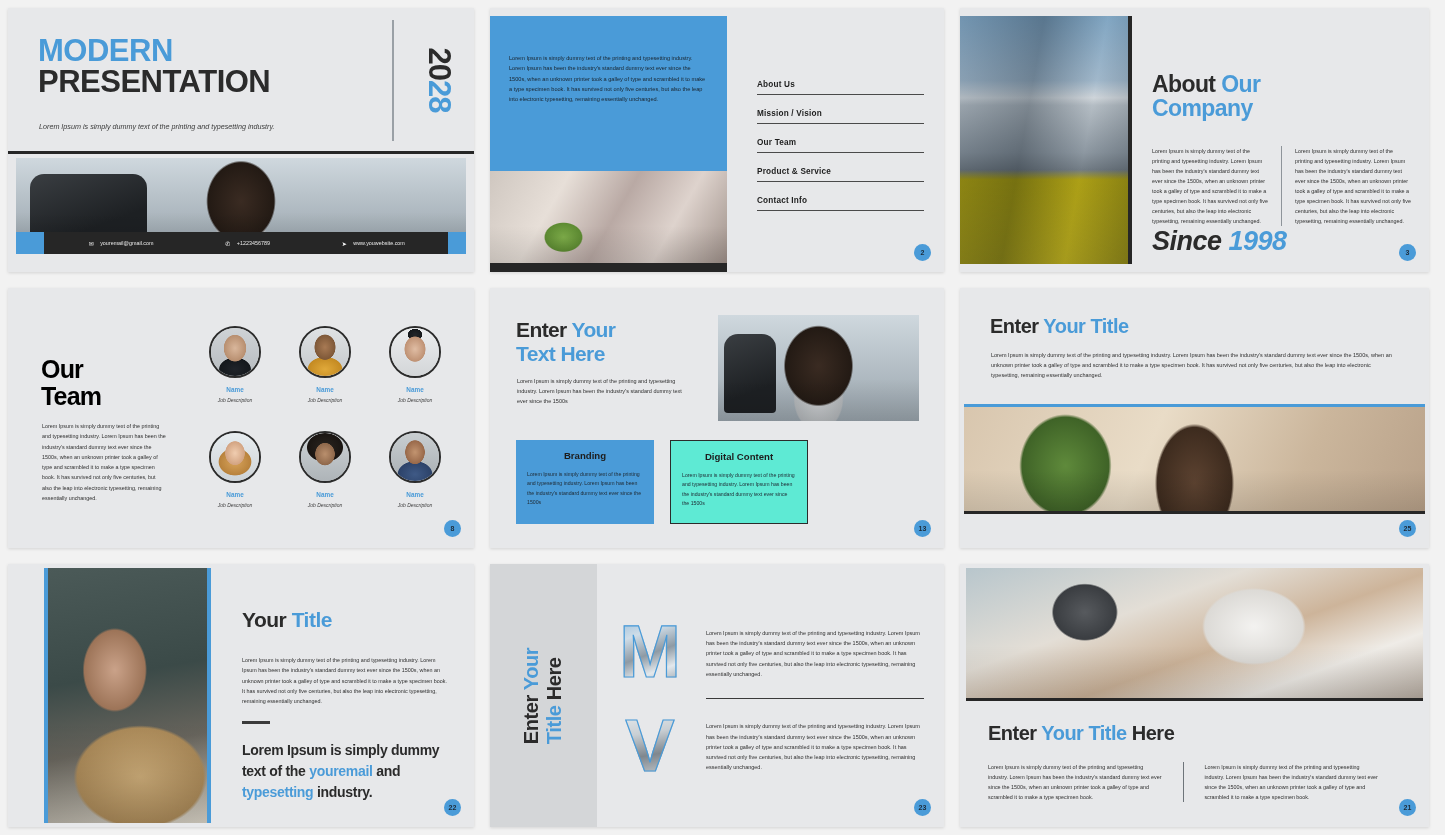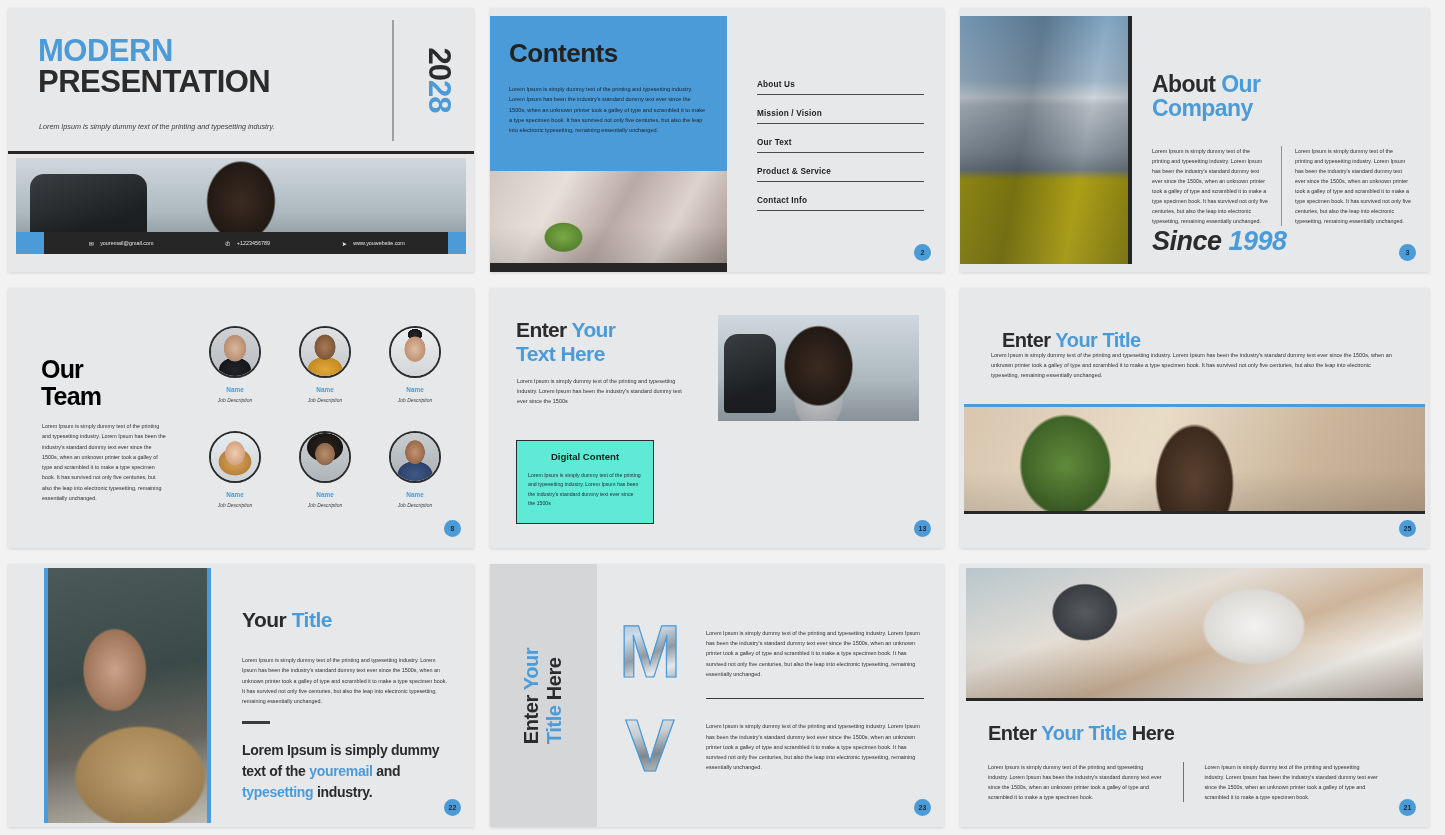--- a/index.html
+++ b/index.html
@@ -155,21 +155,21 @@
   .s13-img { position:absolute; left:228px; right:25px; top:27px; height:106px; }
   .s13-cards { position:absolute; left:26px; right:26px; top:152px; display:flex; gap:16px; }
   .s13-card { width:138px; height:84px; padding:10px 11px 0 11px; }
   .s13-card.blue-c { background:#4a9bd8; }
   .s13-card.out-c { background:#5eead4; border:1.6px solid #2b2b2b; }
   .s13-card.gray-c { background:#cbcdcf; }
   .s13-ch { font-size:9.6px; font-weight:800; color:#1d1d1d; text-align:center; }
   .s13-cp { margin-top:9px; font-size:5.2px; line-height:1.8; color:#1f2a33; }
 
   
-  .s25-h { position:absolute; left:42px; top:27px; font-size:20px; font-weight:800; letter-spacing:-0.5px;margin-top:14px; }
+  .s25-h { position:absolute; left:30px; top:27px; font-size:20px; font-weight:800; letter-spacing:-0.5px; }
   .s25-p { position:absolute; left:31px; right:30px; top:62px; font-size:5.5px; line-height:1.85; color:#2f2f2f; }
   .s25-band { position:absolute; left:4px; right:4px; top:116px; height:110px; }
   .s25-top { position:absolute; left:0; right:0; top:0; height:3px; background:#4a9bd8; z-index:3; }
   .s25-bot { position:absolute; left:0; right:0; bottom:0; height:3px; background:#262626; z-index:3; }
 
   
   .s22-img { position:absolute; left:36px; top:4px; width:167px; bottom:4px;
     border-left:4px solid #4a9bd8; border-right:4px solid #4a9bd8; }
   .s22-body { position:absolute; left:234px; right:24px; top:44px; }
   .s22-h { font-size:21px; font-weight:800; letter-spacing:-0.5px; }
@@ -246,39 +246,38 @@
           </div>
         </div>
       </div>
     </div>
   </div>
 
   <div class="slide-wrap">
     <div class="slide">
       <div class="s2-left">
         <div class="s2-bluebox">
-          <div class="s2-h">Contents</div>
           <div class="s2-p">Lorem Ipsum is simply dummy text of the printing and typesetting industry. Lorem Ipsum has been the industry's standard dummy text ever since the 1500s, when an unknown printer took a galley of type and scrambled it to make a type specimen book. It has survived not only five centuries, but also the leap into electronic typesetting, remaining essentially unchanged.</div>
         </div>
       </div>
       <div class="s2-img ph ph-meeting"></div>
       <div class="s2-foot"></div>
       <div class="s2-right">
         <div class="s2-item">
           <div class="lbl">About Us</div>
           <div class="rule"></div>
         </div>
         <div class="s2-sp"></div>
         <div class="s2-item">
           <div class="lbl">Mission / Vision</div>
           <div class="rule"></div>
         </div>
         <div class="s2-sp"></div>
         <div class="s2-item">
-          <div class="lbl">Our Text</div>
+          <div class="lbl">Our Team</div>
           <div class="rule"></div>
         </div>
         <div class="s2-sp"></div>
         <div class="s2-item">
           <div class="lbl">Product &amp; Service</div>
           <div class="rule"></div>
         </div>
         <div class="s2-sp"></div>
         <div class="s2-item">
           <div class="lbl">Contact Info</div>
@@ -369,20 +368,24 @@
 
   <div class="slide-wrap">
     <div class="slide">
       <div class="s13-h">
         <span class="dark">Enter </span><span class="blue">Your</span><br>
         <span class="blue">Text Here</span>
       </div>
       <div class="s13-p">Lorem Ipsum is simply dummy text of the printing and typesetting industry. Lorem Ipsum has been the industry's standard dummy text ever since the 1500s</div>
       <div class="s13-img ph ph-office"></div>
       <div class="s13-cards">
+        <div class="s13-card blue-c">
+          <div class="s13-ch">Branding</div>
+          <div class="s13-cp">Lorem Ipsum is simply dummy text of the printing and typesetting industry. Lorem Ipsum has been the industry's standard dummy text ever since the 1500s</div>
+        </div>
         <div class="s13-card out-c">
           <div class="s13-ch">Digital Content</div>
           <div class="s13-cp">Lorem Ipsum is simply dummy text of the printing and typesetting industry. Lorem Ipsum has been the industry's standard dummy text ever since the 1500s</div>
         </div>
       </div>
       <div class="pagenum">13</div>
     </div>
   </div>
 
   <div class="slide-wrap">

